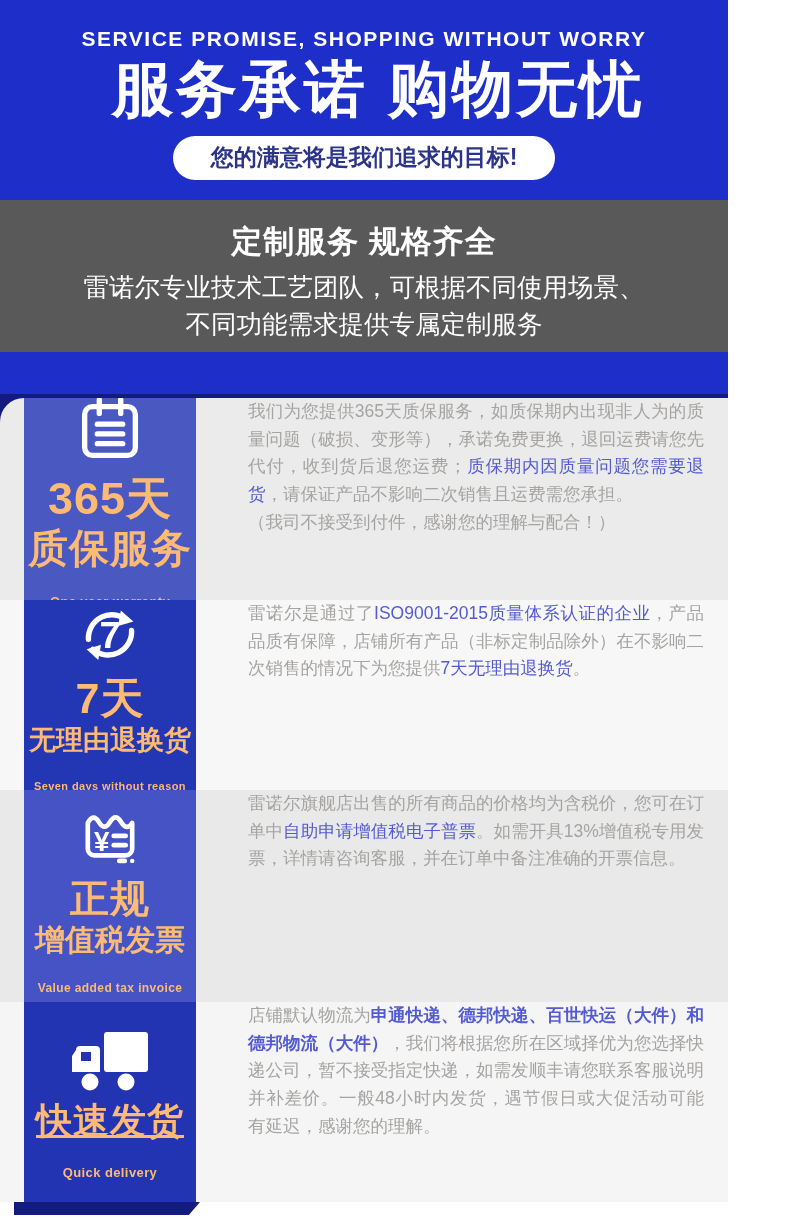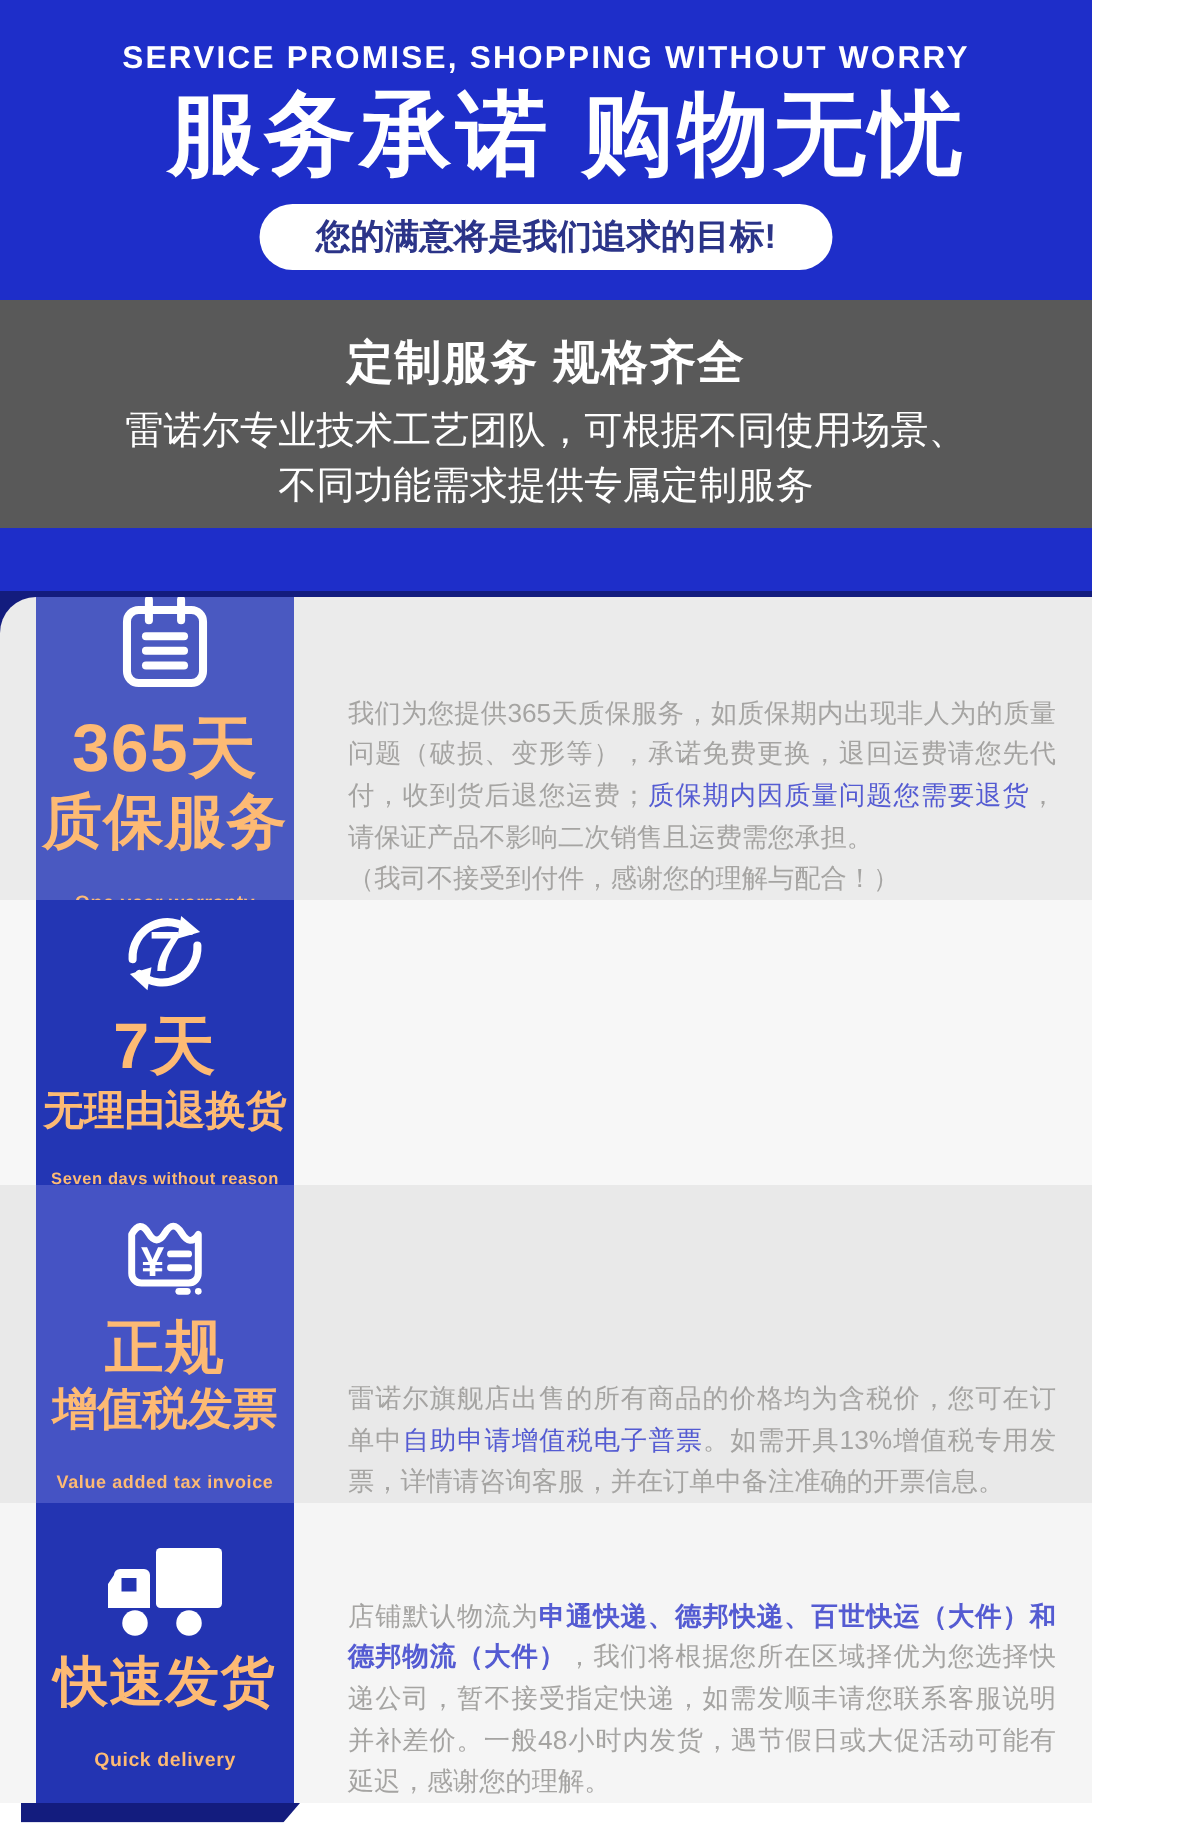--- a/index.html
+++ b/index.html
@@ -46,23 +46,23 @@
     display:flex; flex-direction:column; align-items:center; justify-content:center;
     text-align:left; gap:7px; overflow:hidden;
   }
   .t-main { font-weight:bold; line-height:1; letter-spacing:1px; }
   .t-sub  { font-weight:bold; line-height:1; letter-spacing:1px; }
   .t-sub:empty, .t-main:empty { display:none; }
   .t-en { font-weight:bold; letter-spacing:0.4px; line-height:1; margin-top:20px; }
   .card-1 .t-main{font-size:45px;} .card-1 .t-sub{font-size:40px;} .card-1 .t-en{font-size:13px;}
   .card-2 .t-main{font-size:43px;} .card-2 .t-sub{font-size:27px; letter-spacing:0;} .card-2 .t-en{font-size:11px;}
   .card-3 .t-main{font-size:39px;} .card-3 .t-sub{font-size:30px; letter-spacing:0;} .card-3 .t-en{font-size:12px;}
-  .card-4 .t-main{font-size:36px;} .card-4 .t-en{font-size:13px;}
+  .card-4 .t-main{font-size:36px;text-decoration:underline;} .card-4 .t-en{font-size:13px;}
 
-  .svc-text { flex:1; display:flex; align-items:flex-end; padding:0 24px 0 36px; }
+  .svc-text { flex:1; display:flex; align-items:flex-start; padding:0 24px 0 52px; }
   .svc-text p {
     margin:0; font-size:17.5px; line-height:1.58;
     color:var(--paragraph-gray,#a5a4a2); white-space:pre-line;
     text-align:justify; text-justify:inter-ideograph;
   }
   .accent { color:var(--accent-blue,#545bd2); }
   .accent.bold { font-weight:bold; }
 
   .icon-box { display:flex; align-items:center; justify-content:center; }
   .icon-box svg { display:block; }
@@ -131,20 +131,23 @@
             </g>
             <polygon points="52,14 66,26 49,31" fill="#ffffff"></polygon>
             <polygon points="30,52 14,57 27,69" fill="#ffffff"></polygon>
             <text x="40" y="55" font-size="42" font-weight="bold" fill="#ffffff" text-anchor="middle" font-family="'Liberation Sans',sans-serif">7</text>
           </svg>
         </div>
         <div class="t-main">7天</div>
         <div class="t-sub">无理由退换货</div>
         <div class="t-en">Seven days without reason</div>
       </div>
+      <div class="svc-text">
+        <p><span>雷诺尔是通过了</span><span class="accent">ISO9001-2015质量体系认证的企业</span><span>，产品品质有保障，店铺所有产品（非标定制品除外）在不影响二次销售的情况下为您提供</span><span class="accent">7天无理由退换货</span><span>。</span></p>
+      </div>
     </div>
 
     <div class="row row-3">
       <div class="spacer"></div>
       <div class="svc-card card-3" style="background: rgb(69, 83, 196);">
         <div class="icon-box">
           <svg width="74" height="74" viewBox="0 0 80 80" fill="none" stroke="#ffffff" stroke-width="5" stroke-linecap="round" stroke-linejoin="round">
             <path d="M16,27 q6,-11 12,-1 q6,10 12,0 q6,-10 12,0 q6,10 12,1 v28 a7,7 0 0 1 -7,7 h-34 a7,7 0 0 1 -7,-7 z"></path>
             <line x1="44" y1="41" x2="57" y2="41"></line>
             <line x1="44" y1="51" x2="57" y2="51"></line>

